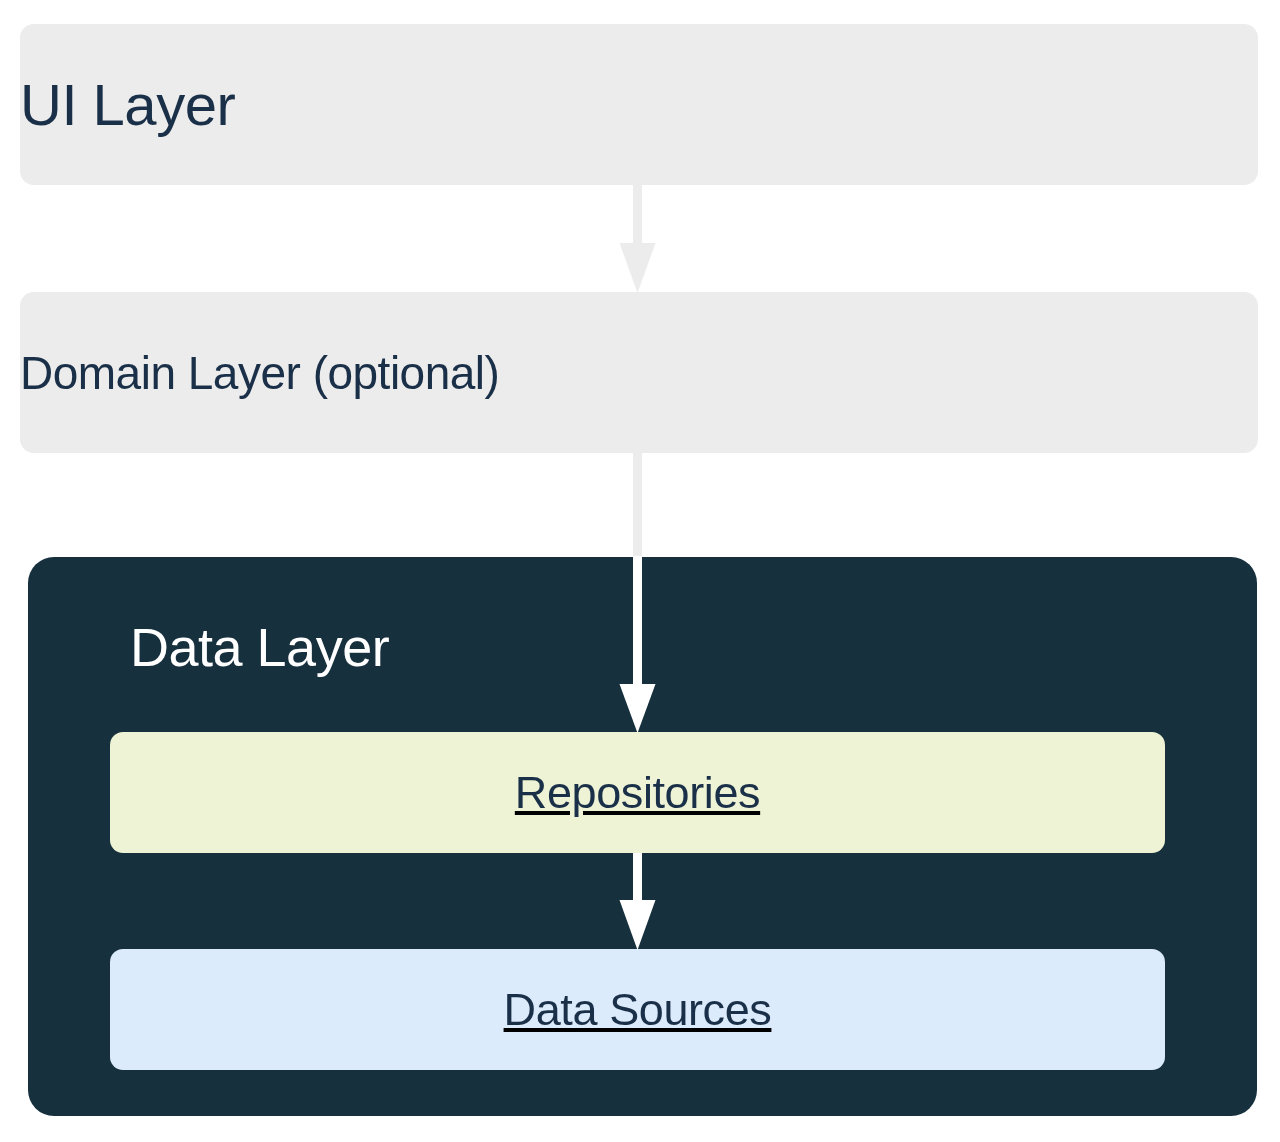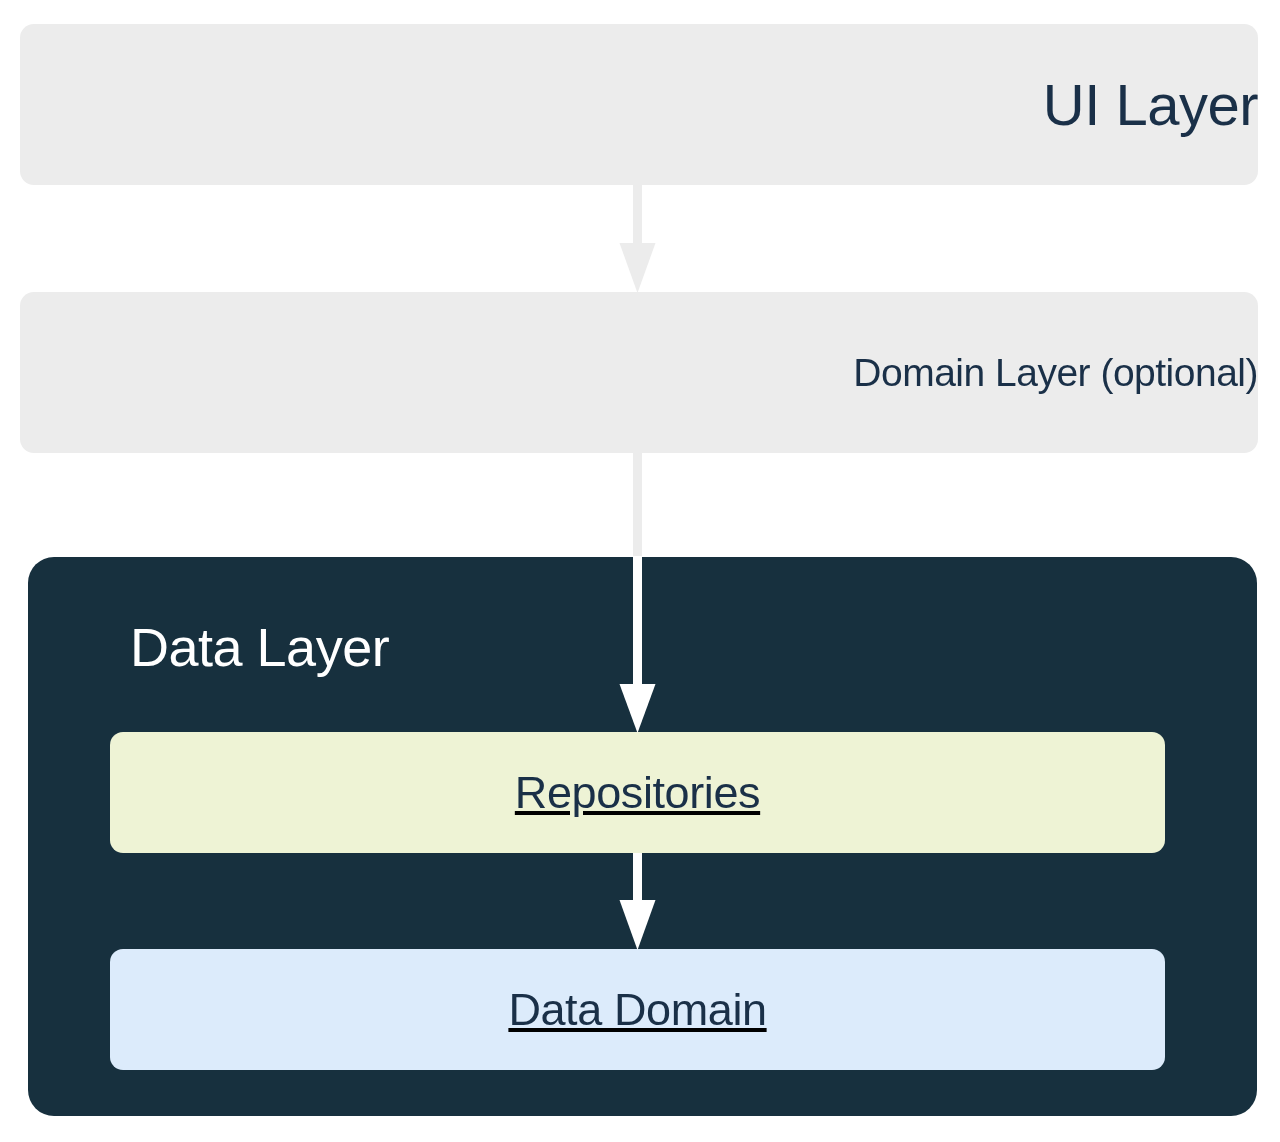--- a/index.html
+++ b/index.html
@@ -19,21 +19,21 @@
     background: #ffffff;
     overflow: hidden;
   }
 
   
   .layer-box {
     position: absolute;
     box-sizing: border-box;
     display: flex;
     align-items: center;
-    justify-content: flex-end;
+    justify-content: flex-start;
     border-radius: 14px;
   }
 
   .layer-label {
     font-weight: 400;
     letter-spacing: -0.5px;
     line-height: 1;
     white-space: nowrap;
   }
 
@@ -52,21 +52,21 @@
 
   
   #domain-layer-box {
     left: 20px;
     top: 292px;
     width: 1238px;
     height: 161px;
     background: #ececec;
   }
   #domain-layer-box .layer-label {
-    font-size: 39px;
+    font-size: 46px;
     color: #1a3048;
   }
 
   
   #data-layer-box {
     position: absolute;
     left: 28px;
     top: 557px;
     width: 1229px;
     height: 559px;
@@ -145,21 +145,21 @@
 
   <div id="data-layer-box">
 
     <span id="data-layer-title">Data Layer</span>
 
     <div class="inner-box" id="repositories-box">
       <span class="inner-label">Repositories</span>
     </div>
 
     <div class="inner-box" id="data-sources-box">
-      <span class="inner-label">Data Domain</span>
+      <span class="inner-label">Data Sources</span>
     </div>
   </div>
 
   <svg id="arrow-overlay" viewBox="0 0 1280 1142" width="1280" height="1142">
 
     <g>
       <rect x="633" y="185" width="9" height="60" fill="#ececec"></rect>
       <polygon points="619.5,243 655.5,243 637.5,293" fill="#ececec"></polygon>
     </g>
 

